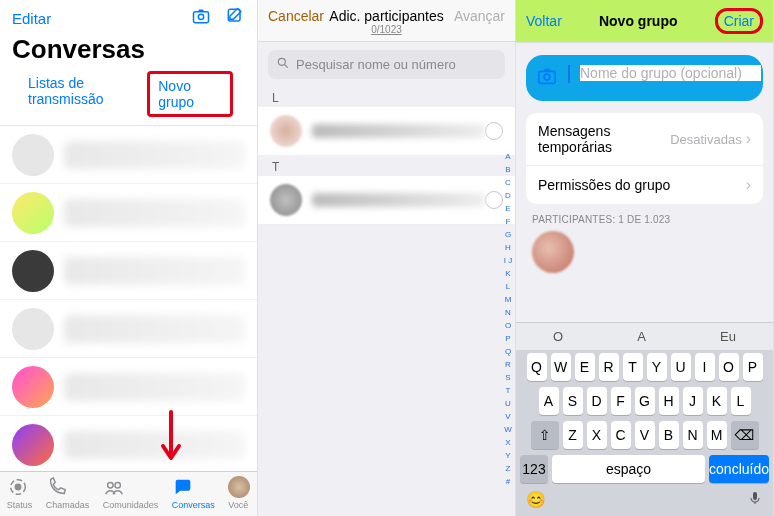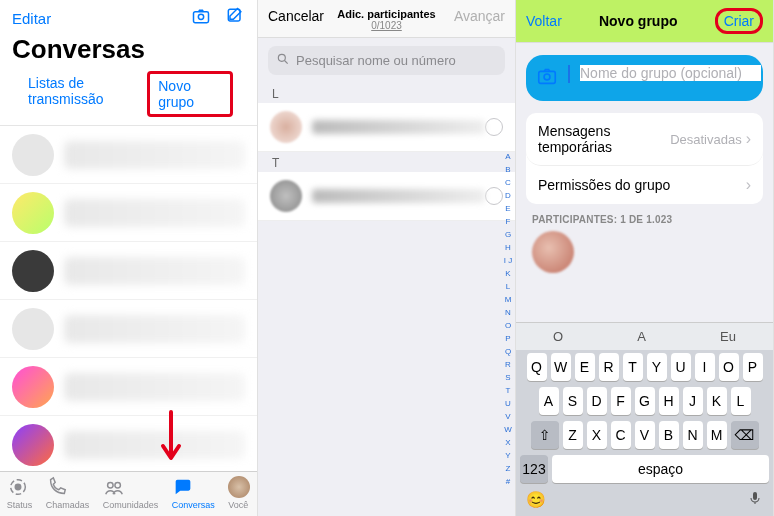--- a/index.html
+++ b/index.html
@@ -22,48 +22,48 @@
   .avatar { width: 42px; height: 42px; border-radius: 50%; margin-right: 10px; flex-shrink: 0; }
   .blur-line { flex: 1; height: 28px; border-radius: 6px; filter: blur(4px); background: linear-gradient(90deg,#e8e8e8,#f5f5f5); }
   .tabbar { display: flex; justify-content: space-around; align-items: flex-end; padding: 4px 0 6px; border-top: 1px solid #d0d0d0; background: #f7f7f7; }
   .tab { display: flex; flex-direction: column; align-items: flex-start; font-size: 9px; color: #8e8e93; gap: 2px; }
   .tab.active { color: #007aff; }
   .tab svg { width: 22px; height: 22px; }
   .arrow { position: absolute; bottom: 42px; left: 158px; color: #e3001b; pointer-events: none; }
 
   
   .p2-header { background: #f8f8f8; border-bottom: 1px solid #ddd; padding: 8px 10px 6px; text-align: center; position: relative; }
-  .p2-header .cancel { position: absolute; left: 10px; top: 8px; color: #000000; font-size: 14px; }
+  .p2-header .cancel { position: absolute; left: 10px; top: 8px; color: #a16207; font-size: 14px; }
   .p2-header .adv { position: absolute; right: 10px; top: 8px; color: #b0b0b0; font-size: 14px; }
-  .p2-header .ttl { font-size: 11px; font-weight: 700; }
+  .p2-header .ttl { font-size: 14px; font-weight: 400; }
   .p2-header .sub { font-size: 10px; color: #888; text-decoration: underline; }
   .p2-search { margin: 8px 10px; background: #e4e4e9; border-radius: 8px; padding: 6px 8px; display: flex; align-items: center; gap: 6px; color: #8a8a8e; font-size: 13px; }
   .sect { font-size: 12px; color: #666; padding: 4px 14px 2px; background: #efeff4; }
   .contact-row { background: #fff; display: flex; align-items: center; padding: 8px 12px; border-bottom: 1px solid #eee; }
   .contact-row .cav { width: 32px; height: 32px; border-radius: 50%; margin-right: 10px; background: radial-gradient(#d9b0a0,#f5e5e0); filter: blur(1px);}
   .contact-row .txt { flex:1; height: 14px; filter: blur(3px); background: linear-gradient(90deg,#bbb,#eee); border-radius:4px; }
   .contact-row .radio { width: 18px; height: 18px; border-radius: 50%; border: 1.5px solid #c8c8cc; }
   .index-strip { position: absolute; right: 2px; top: 150px; width: 10px; color: #2b6fd6; font-size: 8px; line-height: 13px; text-align: center; letter-spacing: 0; }
 
   
   .p3-header { display: flex; justify-content: space-between; align-items: center; padding: 8px 10px; background: #bef264; border-bottom: 1px solid #ddd; }
   .p3-header .back { color: #007aff; font-size: 14px; }
   .p3-header .ttl { font-size: 14px; font-weight: 600; }
   .p3-header .create { color: #007aff; font-size: 14px; border: 3px solid #e3001b; padding: 2px 6px; border-radius: 12px; }
   .name-card { margin: 12px 10px; background: #0ea5e9; border-radius: 17px; display: flex; align-items: flex-start; padding: 10px; gap: 10px; }
   .name-card .cam { color: #007aff; width: 22px; }
   .name-card .inp { flex:1; border:none; outline:none; font-size: 14px; color:#333; }
   .name-card .inp::placeholder { color: #b0b0b5; }
   .name-card .caret { border-left: 2px solid #1a73e8; height: 18px; }
   .settings-card { margin: 0 10px; background:#fff; border-radius:10px; overflow:hidden; }
-  .set-row { display:flex; justify-content:space-between; align-items:center; padding:10px 12px; font-size:14px; border-bottom:1px solid #eee;border-radius:15px;}
+  .set-row { display:flex; justify-content:space-between; align-items:center; padding:10px 12px; font-size:14px; border-bottom:1px solid #eee;}
   .set-row:last-child{border-bottom:none;}
   .set-row .val { color:#b0b0b5; font-size:13px; display:flex; align-items:center; gap:4px;}
   .chev { color:#c0c0c5; font-size:16px; }
-  .part-lbl { font-size: 10px; color:#888; padding: 10px 16px 6px; letter-spacing: .02em; font-weight: bold;}
+  .part-lbl { font-size: 10px; color:#888; padding: 10px 16px 6px; letter-spacing: .02em;}
   .part-av { width:42px; height:42px; border-radius:50%; margin: 0 16px 0; background: radial-gradient(circle at 40% 40%, #e8bfb0, #c88070 80%); filter: blur(1px);}
   .keyboard { margin-top:auto; background:#d1d4da; width:100%; font-size:14px; color:#000;}
   .sugg { display:flex; justify-content:space-around; padding:6px 0; background:#e9ebee; font-size:13px; color:#555; border-top:1px solid #ccc;}
   .krow { display:flex; justify-content:center; gap:4px; padding:3px 4px;}
   .key { background:#fff; border-radius:4px; min-width:20px; height:28px; display:flex; align-items:center; justify-content:center; box-shadow:0 1px 0 #aaa; font-size:14px;}
   .key.wide { min-width:28px; background:#b8bcc4;}
   .key.space { flex:1; }
   .key.done { background:#007aff; color:#fff; min-width:58px;}
   .krow.bottom { align-items:stretch; gap:4px; padding:3px 4px;}
   .kfoot { display:flex; justify-content:space-between; padding:4px 10px 6px; font-size:16px; color:#555;}
@@ -286,20 +286,21 @@
           <div class="key">V</div>
           <div class="key">B</div>
           <div class="key">N</div>
           <div class="key">M</div>
         </div>
       <div class="key wide">⌫</div>
     </div>
     <div class="krow bottom">
       <div class="key wide">123</div>
       <div class="key space">espaço</div>
+      <div class="key done">concluído</div>
     </div>
     <div class="kfoot">
       <span>😊</span>
       <span><svg width="16" height="16" viewBox="0 0 24 24" fill="#555">
             <rect x="9" y="3" width="6" height="12" rx="3"></rect>
             <path d="M6 12a6 6 0 0012 0M12 18v3" stroke="#555" stroke-width="1.6" fill="none"></path>
           </svg></span>
     </div>
   </div>
 </div>

